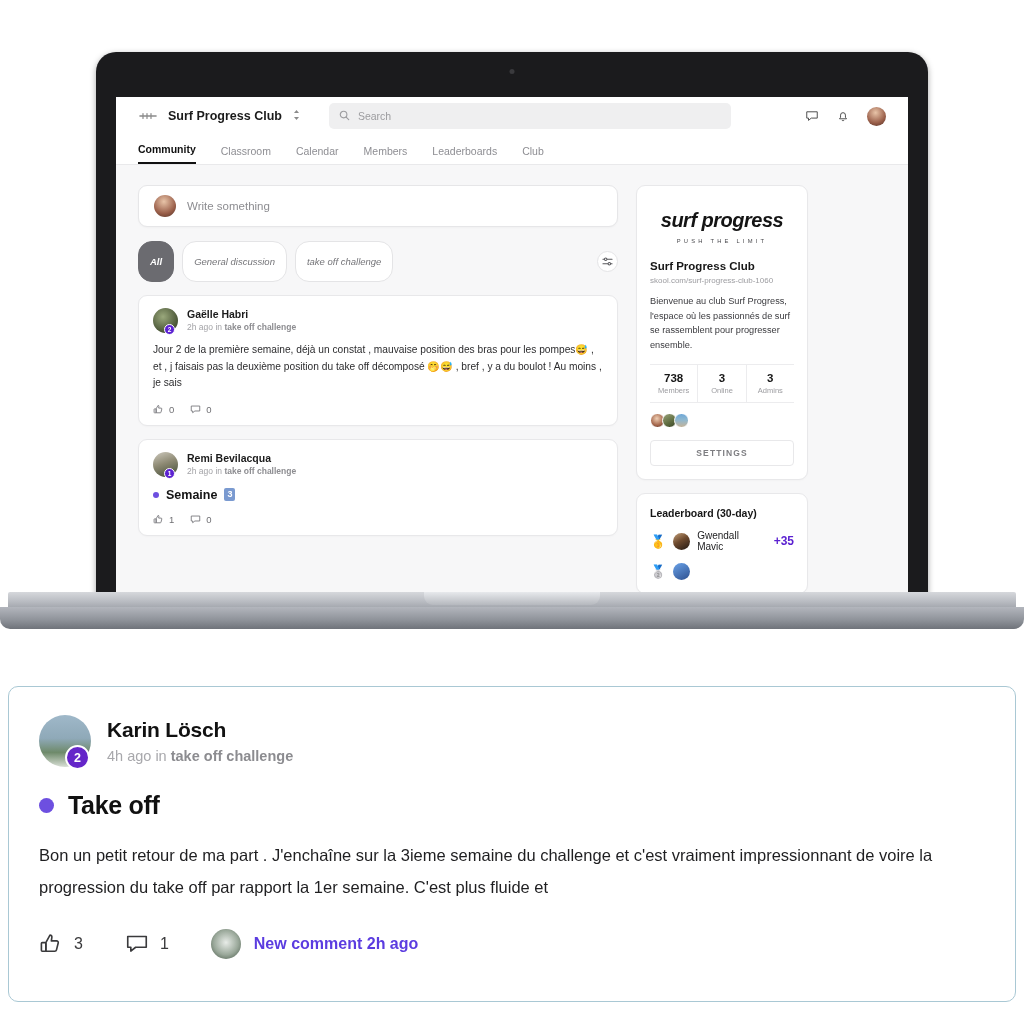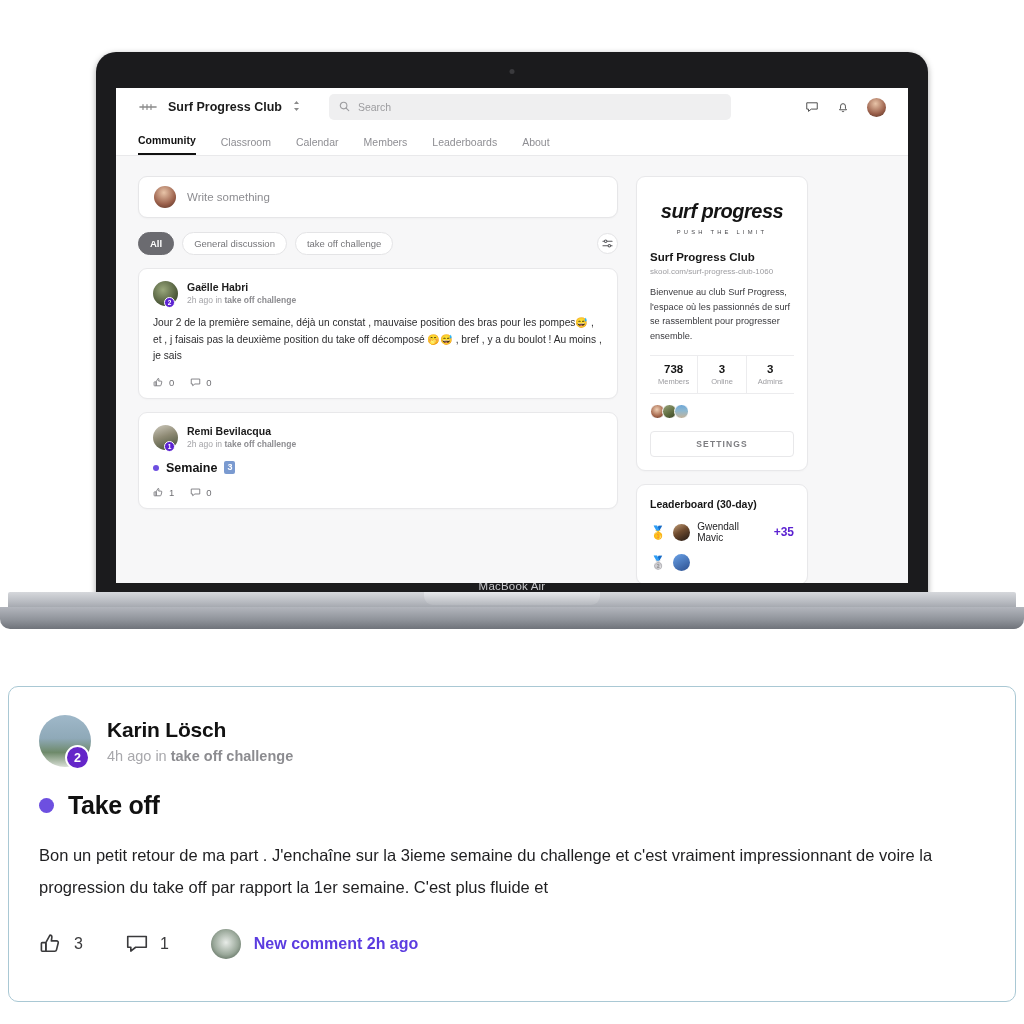--- a/index.html
+++ b/index.html
@@ -25,21 +25,21 @@
     position: absolute; left: 50%; top: 17px; transform: translateX(-50%);
     width: 5px; height: 5px; border-radius: 50%;
     background: #3a3a3d;
   }
   .laptop-chinlabel {
     position: absolute; left: 0; right: 0; bottom: 5px;
     text-align: center; color: #c9c9cd;
     font-size: 11.5px; letter-spacing: 0.2px;
   }
   .laptop-screen {
-    position: absolute; left: 20px; top: 36px;
+    position: absolute; left: 20px; top: 45px;
     width: 792px; height: 495px;
     background: #f6f6f6; overflow: hidden;
   }
   .laptop-base {
     position: absolute; left: 0; top: 592px; width: 1024px; height: 42px;
   }
   .base-top {
     position: absolute; left: 8px; top: 0; width: 1008px; height: 17px;
     background: linear-gradient(to bottom, #d6d8dc 0%, #b9bcc2 55%, #9fa3aa 100%);
     border-radius: 2px 2px 0 0;
@@ -118,23 +118,24 @@
     box-shadow: 0 1px 2px rgba(0,0,0,0.03);
   }
   .composer .av-c { width: 22px; height: 22px; }
   .composer .ph { color: #8d8d91; font-size: 11.5px; }
 
   .filters {
     display: flex; align-items: center; gap: 8px;
     margin-top: 14px;
   }
   .pill {
-    border-radius: 14px; font-size: 9.5px; padding: 5px 11px;
+    border-radius: 14px; font-size: 9.5px; padding: 14px 11px;
     background: #fff; border: 1px solid #e4e4e6; color: #757579;
     white-space: nowrap;
+    font-style: italic;
   }
   .pill.active { background: #6b6b70; border-color: #6b6b70; color: #fff; font-weight: 600; }
   .filter-btn {
     margin-left: auto; width: 21px; height: 21px; border-radius: 50%;
     background: #fff; border: 1px solid #e4e4e6;
     display: flex; align-items: center; justify-content: center;
     color: #5a5a5e;
   }
 
   .post {
@@ -315,21 +316,21 @@
             <span class="avatar av-head ph-me"></span>
           </div>
         </div>
 
         <div class="app-nav">
           <div class="navitem active">Community</div>
           <div class="navitem">Classroom</div>
           <div class="navitem">Calendar</div>
           <div class="navitem">Members</div>
           <div class="navitem">Leaderboards</div>
-          <div class="navitem">About</div>
+          <div class="navitem">Club</div>
         </div>
 
         <div class="app-body">
 
           <div class="col-main">
 
             <div class="composer">
               <span class="avatar av-c ph-me"></span>
               <span class="ph">Write something</span>
             </div>

